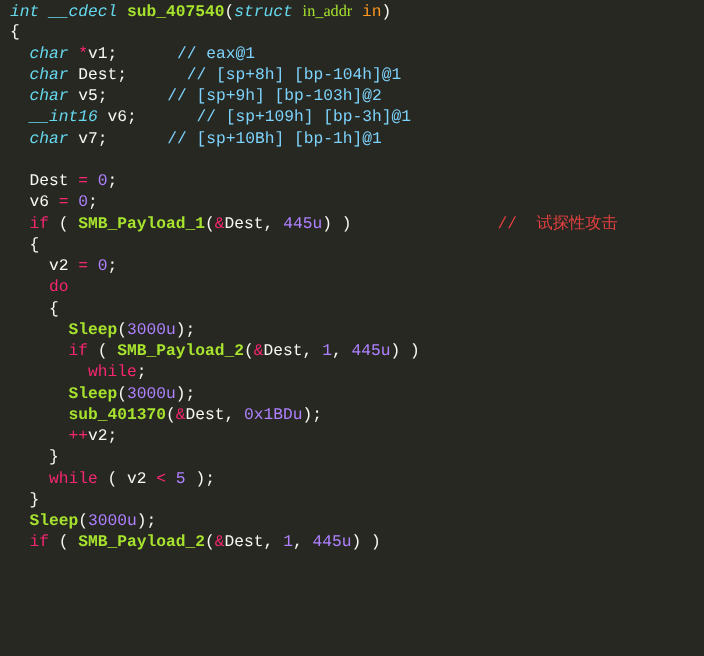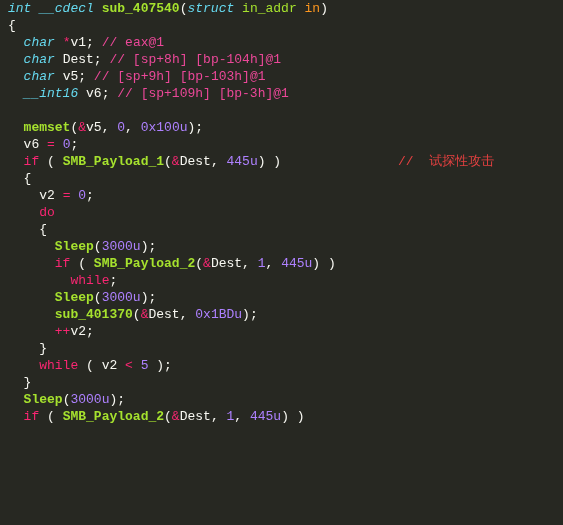--- a/index.html
+++ b/index.html
@@ -13,50 +13,51 @@
   overflow: hidden;
   padding-left: 8px;
   padding-top: 0px;
 }
 .line { white-space: pre; color: #f8f8f2; height: 17px; }
 .t-type { color: #66d9ef; font-style: italic; }
 .t-func { color: #a6e22e; font-weight: bold; }
 .t-op { color: #f92672; }
 .t-param { color: #fd971f; }
 .t-num { color: #ae81ff; }
-.t-comment { color: #ec4899; }
+.t-comment { color: #7dd3fc; margin-left: 40px; }
 .t-ident { color: #f8f8f2; }
-.t-struct { color: #a6e22e; }
+.t-struct { color: #a6e22e; font-family: Liberation Serif, serif; }
 .t-red { color: #f92672; text-align: center; }
 .comment-cn { color: #e34040; position: absolute; left: 390px; }
 .cursor-line { position: relative; }
 </style>
 </head>
 <body>
 
 <div>
 
 <div class="line"><span class="t-type">int</span> <span class="t-type">__cdecl</span> <span class="t-func">sub_407540</span><span class="t-ident">(</span><span class="t-type">struct</span> <span class="t-struct">in_addr</span> <span class="t-param">in</span><span class="t-ident">)</span></div>
 
 <div class="line"><span class="t-ident">{</span></div>
 
 <div class="line">  <span class="t-type">char</span> <span class="t-op">*</span><span class="t-ident">v1</span><span class="t-ident">; </span><span class="t-comment">// eax@1</span></div>
 
 
 <div class="line">  <span class="t-type">char</span> <span class="t-ident">Dest</span><span class="t-ident">; </span><span class="t-comment">// [sp+8h] [bp-104h]@1</span></div>
 
-<div class="line">  <span class="t-type">char</span> <span class="t-ident">v5</span><span class="t-ident">; </span><span class="t-comment">// [sp+9h] [bp-103h]@1</span></div>
+<div class="line">  <span class="t-type">char</span> <span class="t-ident">v5</span><span class="t-ident">; </span><span class="t-comment">// [sp+9h] [bp-103h]@2</span></div>
 
 <div class="line">  <span class="t-type">__int16</span> <span class="t-ident">v6</span><span class="t-ident">; </span><span class="t-comment">// [sp+109h] [bp-3h]@1</span></div>
 
+<div class="line">  <span class="t-type">char</span> <span class="t-ident">v7</span><span class="t-ident">; </span><span class="t-comment">// [sp+10Bh] [bp-1h]@1</span></div>
 
 <div class="line"> </div>
 
+<div class="line">  <span class="t-ident">Dest</span> <span class="t-op">=</span> <span class="t-num">0</span><span class="t-ident">;</span></div>
 
-<div class="line">  <span class="t-func">memset</span><span class="t-ident">(</span><span class="t-op">&amp;</span><span class="t-ident">v5</span><span class="t-ident">, </span><span class="t-num">0</span><span class="t-ident">, </span><span class="t-num">0x100u</span><span class="t-ident">);</span></div>
 
 <div class="line">  <span class="t-ident">v6</span> <span class="t-op">=</span> <span class="t-num">0</span><span class="t-ident">;</span></div>
 
 
 
 
 <div class="line cursor-line">  <span class="t-red">if</span><span class="t-ident"> ( </span><span class="t-func">SMB_Payload_1</span><span class="t-ident">(</span><span class="t-op">&amp;</span><span class="t-ident">Dest</span><span class="t-ident">, </span><span class="t-num">445u</span><span class="t-ident">) )</span><span class="comment-cn">//  试探性攻击</span></div>
 
 <div class="line">  <span class="t-ident">{</span></div>
 

